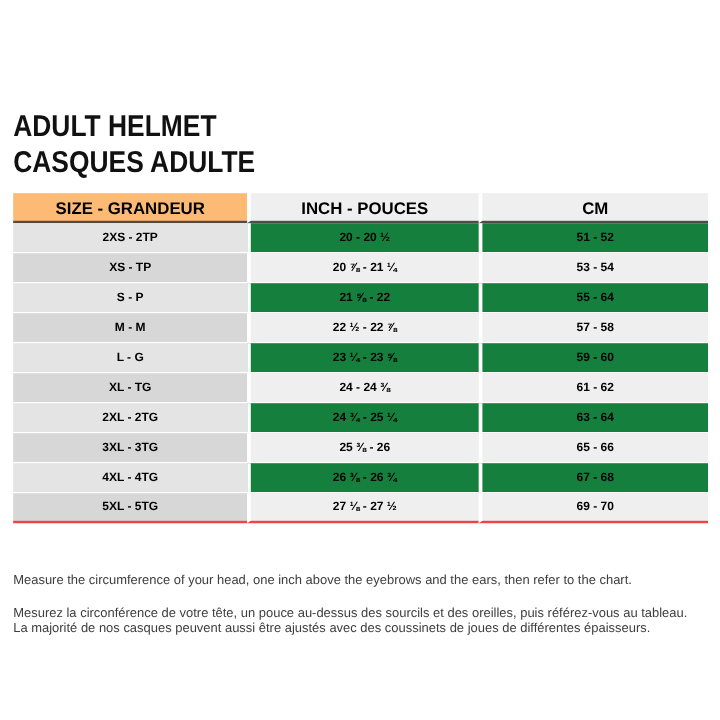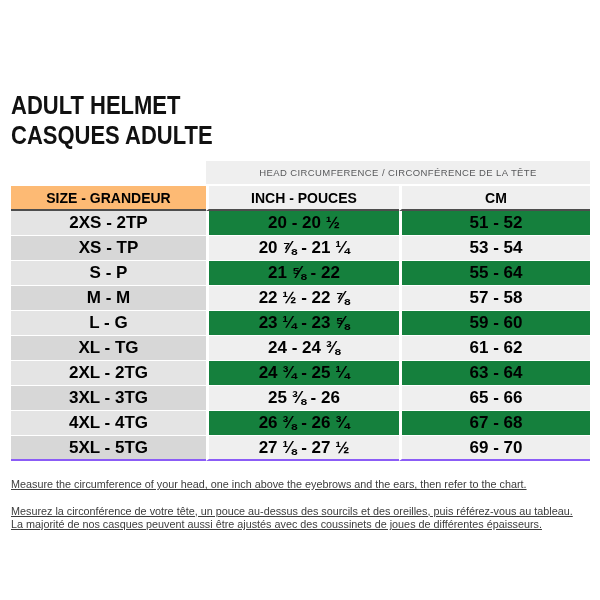--- a/index.html
+++ b/index.html
@@ -40,21 +40,21 @@
   }
   col.c1 { width: 195px; }
   col.c2 { width: 193px; }
   col.c3 { width: 191px; }
 
   td, th {
     text-align: center;
     vertical-align: middle;
     height: 25px;
     font-weight: bold;
-    font-size: 17px;
+    font-size: 10px;
     padding: 0;
   }
 
   
   tr.banner-row td { height: 25px; border-bottom: 2px solid #ffffff; }
   td.banner-spacer { background: #ffffff; }
   td.banner-cell {
     background: #efefef;
     font-weight: normal;
     font-size: 9.5px;
@@ -67,55 +67,51 @@
   th.h-size { background: #fdba74; }
   th.h-inch, th.h-cm { background: #efefef; border-left: 3px solid #ffffff; }
 
   
   tbody td { border-bottom: 1px solid #ffffff; }
   tbody td.col-inch, tbody td.col-cm { border-left: 3px solid #ffffff; }
   tbody tr.r-light td.col-size { background: #e4e4e4; }
   tbody tr.r-light td.col-inch, tbody tr.r-light td.col-cm { background: #15803d; }
   tbody tr.r-dark td.col-size { background: #d7d7d7; }
   tbody tr.r-dark td.col-inch, tbody tr.r-dark td.col-cm { background: #efefef; }
-  tbody tr.last td { border-bottom: 2px solid #8b5cf6; }
+  tbody tr.last td { border-bottom: 2px solid #ef4444; }
 
   .notes {
     position: absolute;
     left: 11px; top: 478px;
     width: 582px;
     font-size: 10.8px;
     line-height: 13.5px;
     color: #3d3d3d;
   }
   .notes p { margin-bottom: 13px; }
-  .note-line { display: block; text-decoration: underline; }
+  .note-line { display: block; }
 </style>
 </head>
 <body>
 
 <div class="page">
 
   <div class="title-block">
     <div class="title-line">ADULT HELMET</div>
     <div class="title-line">CASQUES ADULTE</div>
   </div>
 
   <div class="size-table-wrap">
     <table class="size-table">
       <colgroup>
           <col class="c1">
           <col class="c2">
           <col class="c3">
         </colgroup>
       <thead>
-        <tr class="banner-row">
-          <td class="banner-spacer"></td>
-          <td class="banner-cell" colspan="2">HEAD CIRCUMFERENCE / CIRCONFÉRENCE DE LA TÊTE</td>
-        </tr>
         <tr class="head-row">
           <th class="h-size">SIZE - GRANDEUR</th>
           <th class="h-inch">INCH - POUCES</th>
           <th class="h-cm">CM</th>
         </tr>
       </thead>
       <tbody>
         <tr class="r-light">
           <td class="col-size">2XS - 2TP</td>
           <td class="col-inch">20 - 20 ½</td>

